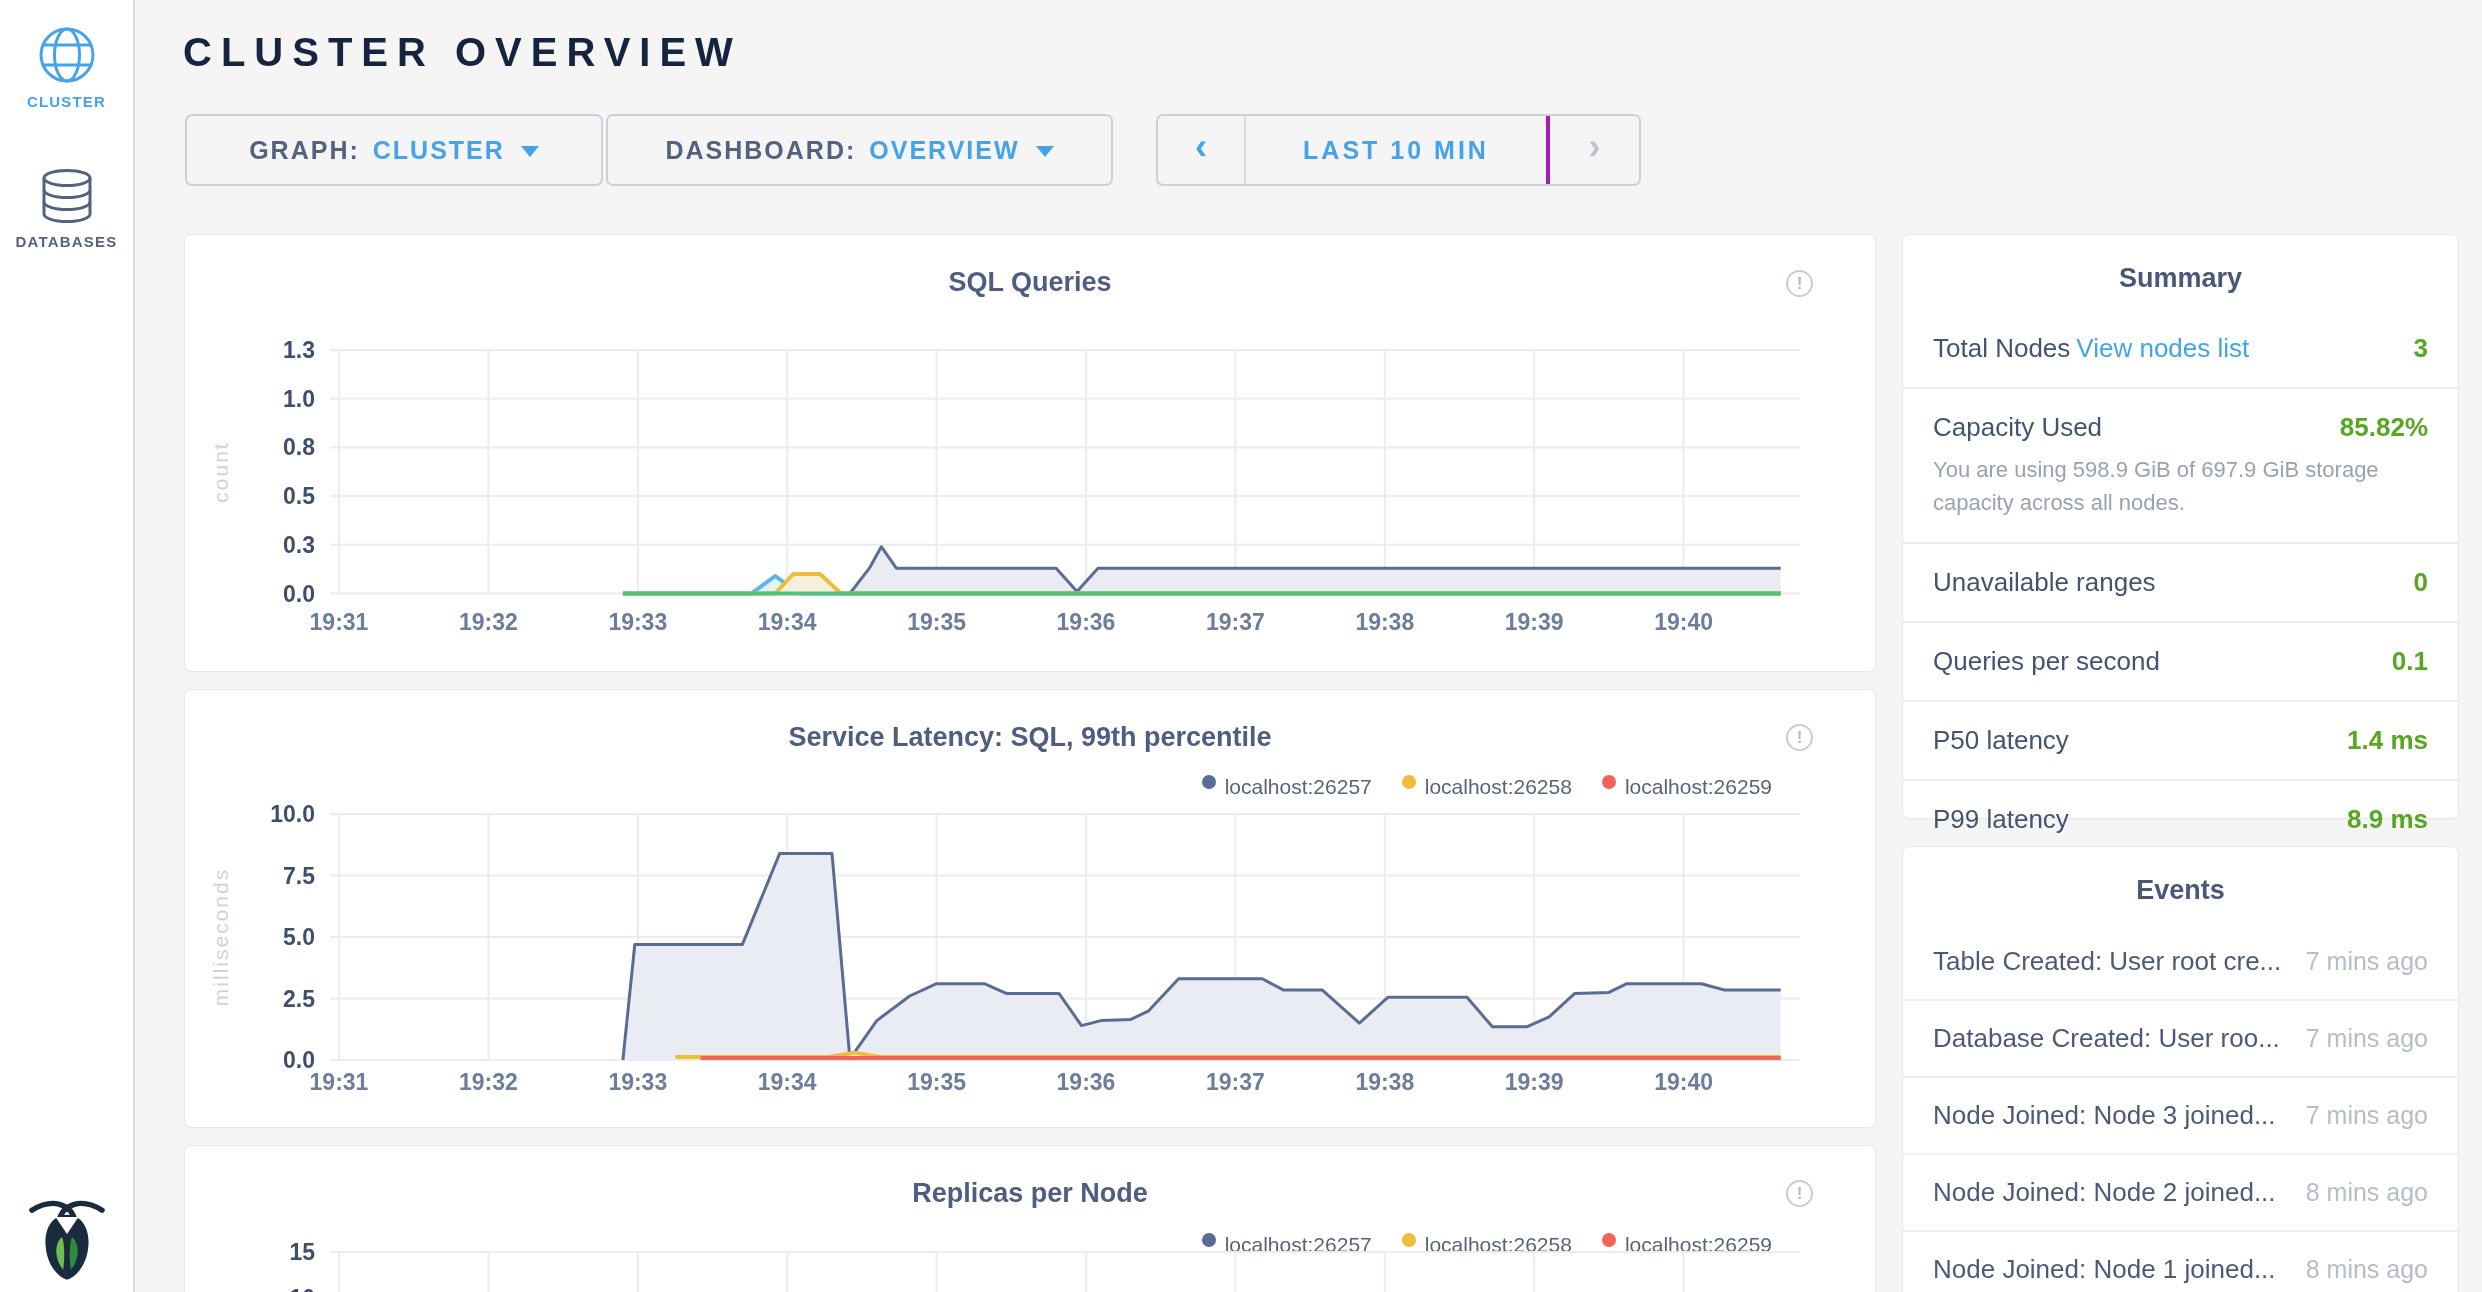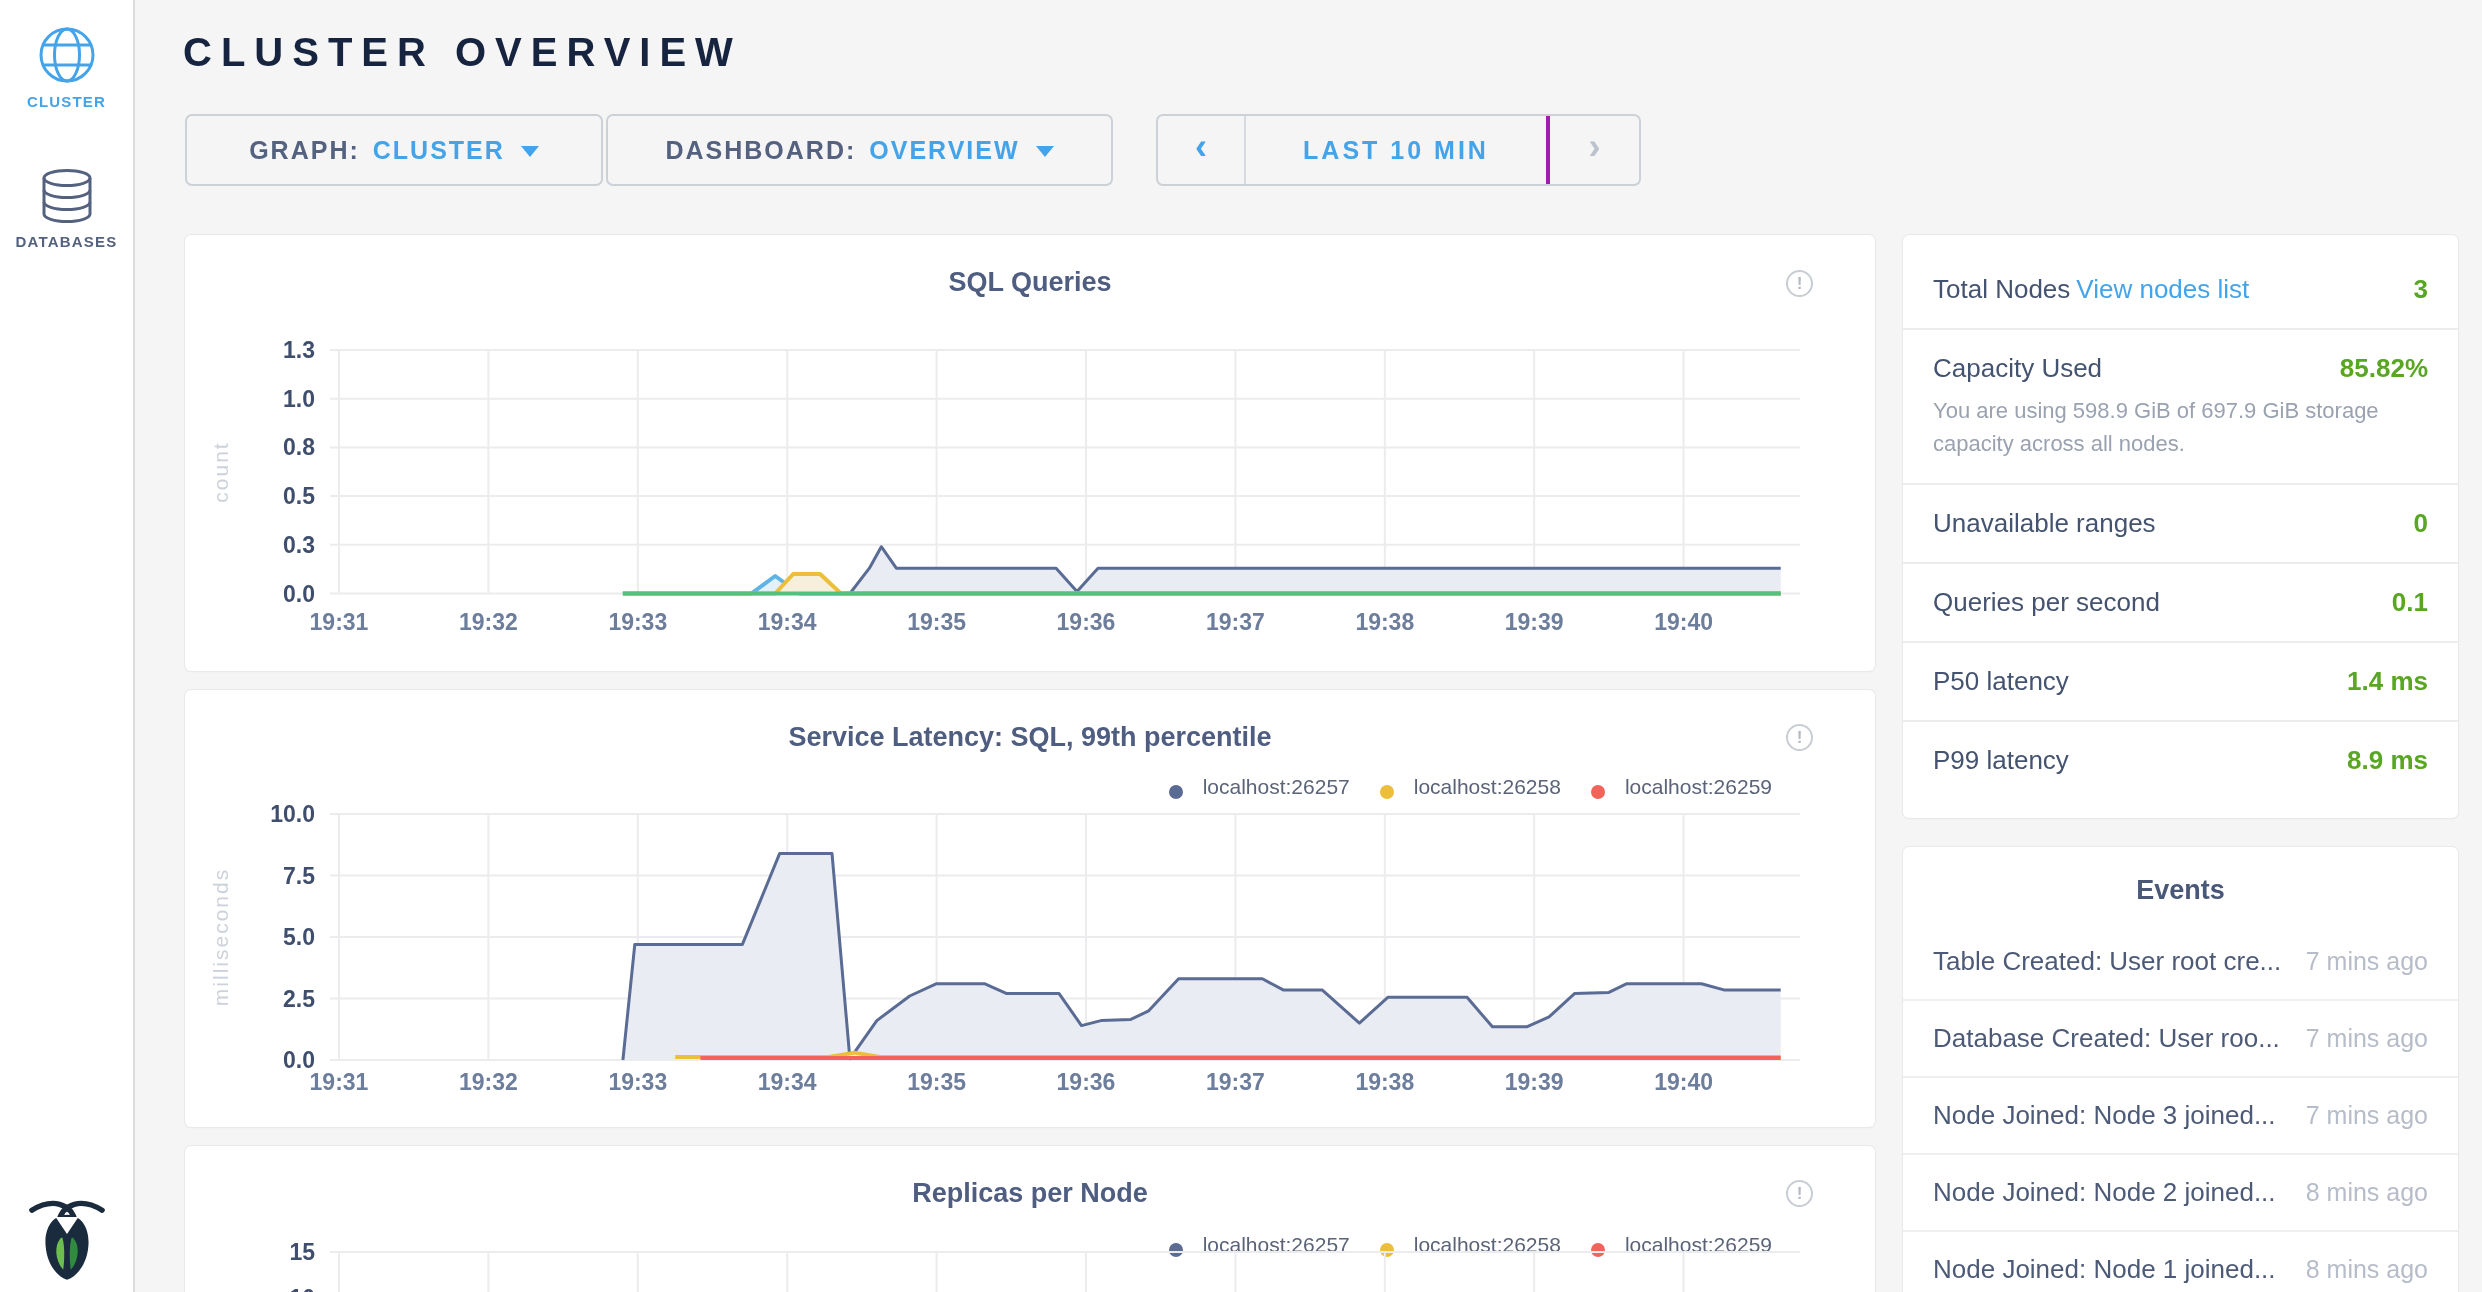--- a/index.html
+++ b/index.html
@@ -63,21 +63,21 @@
   .chart-title {
     position:absolute; top:32px; left:0; width:100%; text-align:center;
     font-size:27px; font-weight:700; color:#4e5d80;
   }
   .info-icon {
     position:absolute; right:62px; width:27px; height:27px; border-radius:50%;
     border:2px solid #c8ccd3; color:#b4bac4; font-size:17px; font-weight:700;
     display:flex; align-items:center; justify-content:center; cursor:pointer;
   }
   .legend { position:absolute; right:103px; display:flex; gap:30px; align-items:center; }
-  .legend-item { display:flex; align-items:flex-end; gap:20px; font-size:21px; color:#5a6378; }
+  .legend-item { display:flex; align-items:flex-start; gap:9px; font-size:21px; color:#5a6378; }
   .legend-dot { width:14px; height:14px; border-radius:50%; }
   .plot-svg { position:absolute; left:0; top:0; width:100%; height:100%; }
   .ytick { font-family:"Liberation Sans",sans-serif; font-size:23px; font-weight:700; fill:#3f4e6d; }
   .xtick { font-family:"Liberation Sans",sans-serif; font-size:23px; font-weight:600; fill:#6d7d9c; }
   .unit-label { font-family:"Liberation Sans",sans-serif; font-size:21px; letter-spacing:2px; fill:#ccd1db; }
 
   
   .side-card { left:1903px; width:555px; }
   .side-title { padding-top:28px; text-align:center; font-size:27px; font-weight:700; color:#4a5878; }
 
@@ -298,20 +298,21 @@
       <text class="xtick" x="751.6" y="272" text-anchor="middle">19:35</text>
       <text class="xtick" x="901" y="272" text-anchor="middle">19:36</text>
       <text class="xtick" x="1050.4" y="272" text-anchor="middle">19:37</text>
       <text class="xtick" x="1199.8" y="272" text-anchor="middle">19:38</text>
       <text class="xtick" x="1349.2" y="272" text-anchor="middle">19:39</text>
       <text class="xtick" x="1498.6000000000001" y="272" text-anchor="middle">19:40</text>
     </svg>
 </div>
 
 <div class="card side-card" style="top:235px;height:583px;">
+  <div class="side-title">Summary</div>
   <div class="sum-rows" id="summary-rows">
       <div class="sum-row">
         <div class="sum-main">
           <span class="sum-label">Total Nodes</span>
           <a class="sum-link">View nodes list</a>
           <span class="sum-value">3</span>
         </div>
       </div>
       <div class="sum-row">
         <div class="sum-main">

